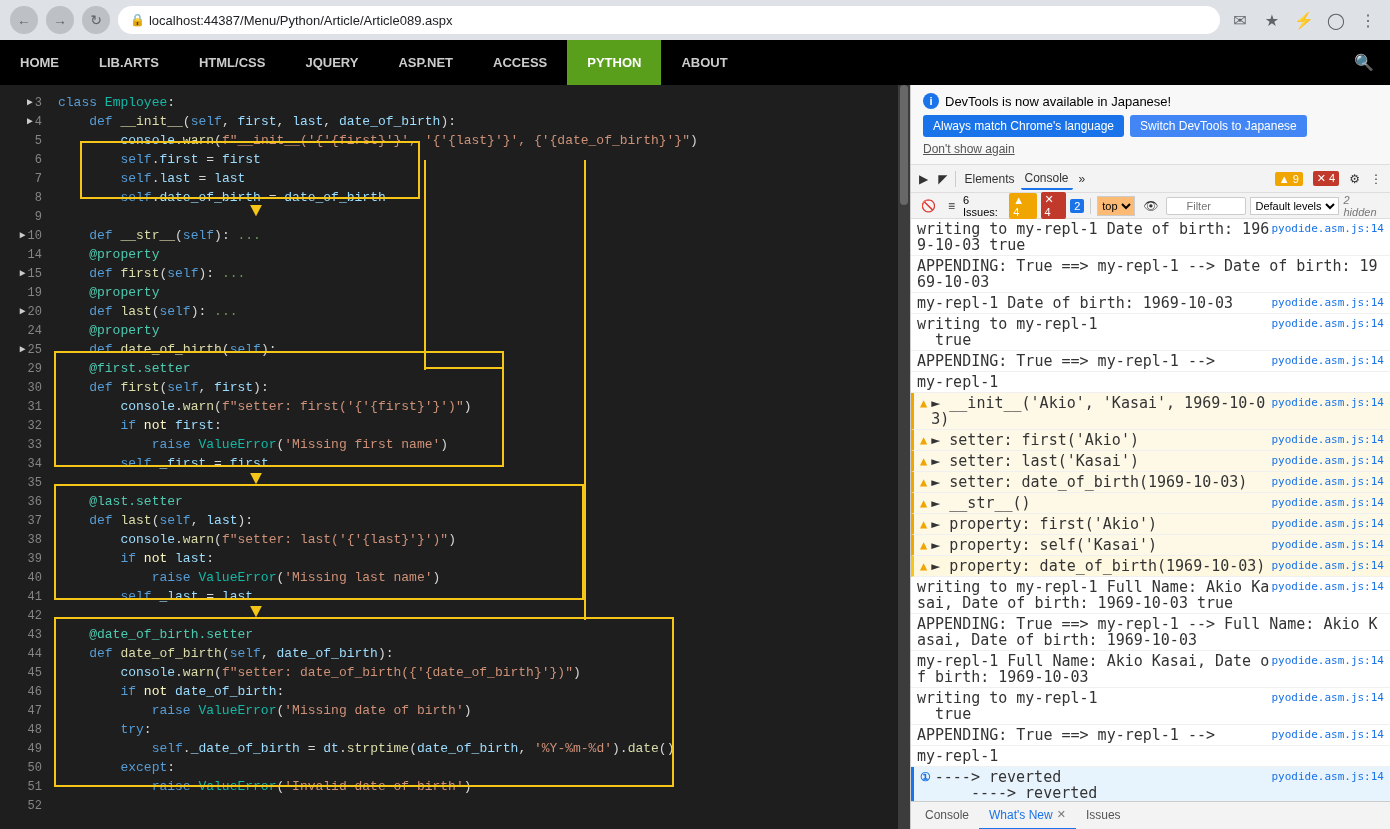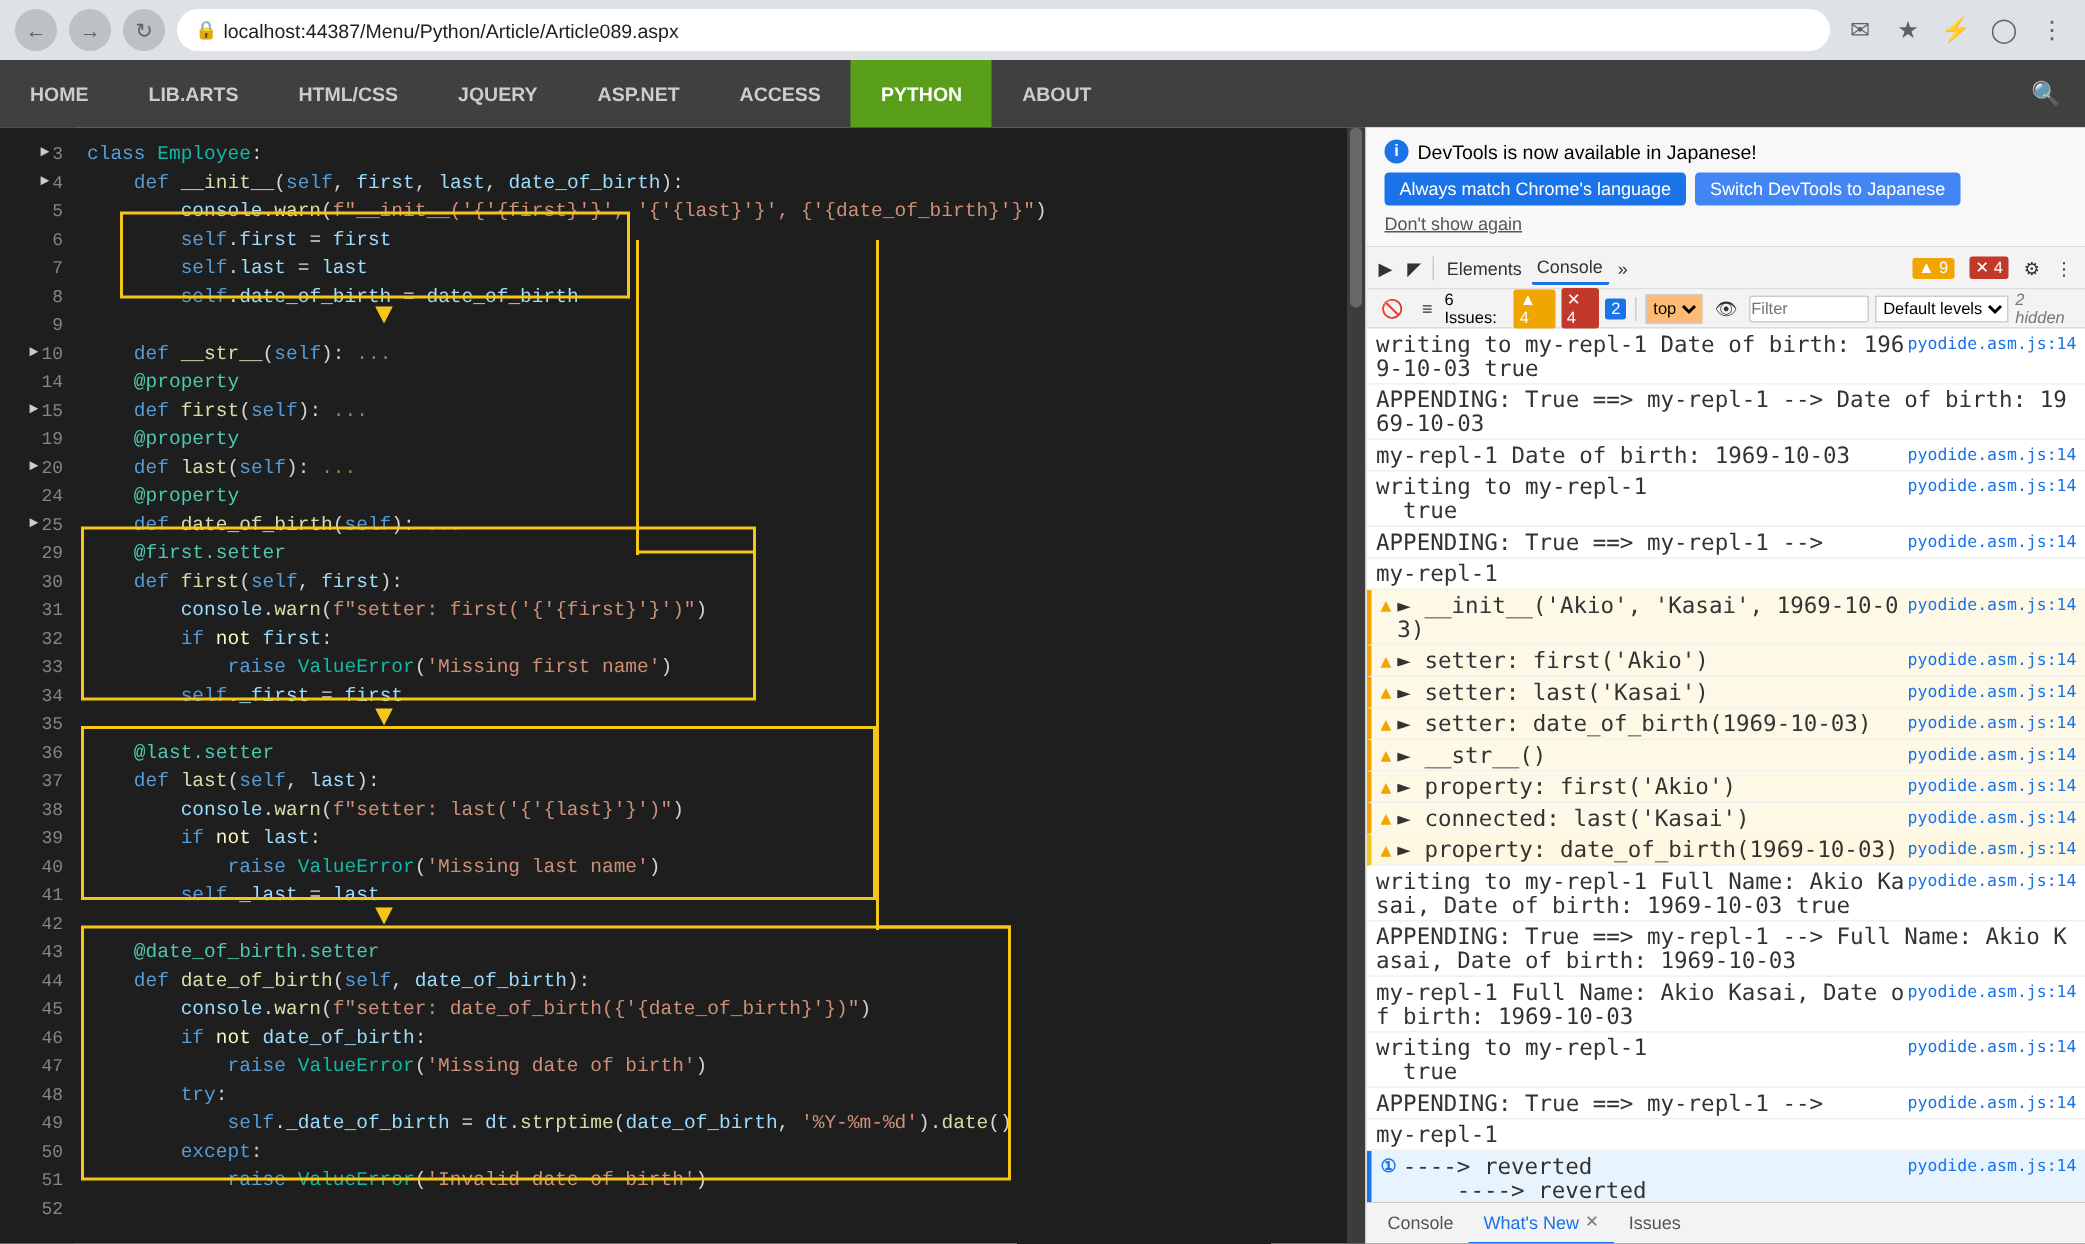--- a/index.html
+++ b/index.html
@@ -22,21 +22,21 @@
       flex: 1; height: 28px; border-radius: 14px; border: none; background: white;
       padding: 0 12px; font-size: 13px; color: #202124;
       display: flex; align-items: center;
     }
     .address-text { flex: 1; font-size: 13px; color: #202124; }
     .browser-icons { display: flex; gap: 8px; align-items: center; }
     .browser-icon { width: 24px; height: 24px; display: flex; align-items: center; justify-content: center; font-size: 16px; color: #5f6368; cursor: pointer; }
 
     
     .nav-bar {
-      background: #404040;
+      background: #000000;
       height: 45px;
       display: flex;
       align-items: stretch;
       justify-content: center;
     }
     .nav-item {
       padding: 0 20px;
       display: flex;
       align-items: center;
       color: #ccc;
@@ -197,21 +197,21 @@
       height: 26px;
       padding: 0 6px;
       gap: 4px;
       font-size: 11px;
     }
     .badge-warn { background: #f0a500; color: white; border-radius: 2px; padding: 1px 4px; font-size: 11px; }
     .badge-err { background: #c0392b; color: white; border-radius: 2px; padding: 1px 4px; font-size: 11px; }
     .badge-num { background: #1a73e8; color: white; border-radius: 2px; padding: 1px 4px; font-size: 11px; }
     .filter-input {
       height: 18px; border: 1px solid #ccc; border-radius: 2px;
-      padding: 0 0; font-size: 11px; width: 80px;
+      padding: 0 19px; font-size: 11px; width: 80px;
     }
     .level-select {
       height: 18px; border: 1px solid #ccc; font-size: 11px; background: white;
     }
     .hidden-count { font-size: 11px; color: #777; margin-left: auto; font-style: italic; }
 
     
     .console-output {
       flex: 1;
       overflow-y: auto;
@@ -500,21 +500,21 @@
         <span class="console-msg">► __str__()</span>
         <a class="console-link">pyodide.asm.js:14</a>
       </div>
       <div class="console-row warn">
         <span class="warn-icon">▲</span>
         <span class="console-msg">► property: first('Akio')</span>
         <a class="console-link">pyodide.asm.js:14</a>
       </div>
       <div class="console-row warn">
         <span class="warn-icon">▲</span>
-        <span class="console-msg">► connected: last('Kasai')</span>
+        <span class="console-msg">► property: self('Kasai')</span>
         <a class="console-link">pyodide.asm.js:14</a>
       </div>
       <div class="console-row" style="background:#fff8e1; border-left:3px solid #f5c518;">
         <span class="warn-icon">▲</span>
         <span class="console-msg">► property: date_of_birth(1969-10-03)</span>
         <a class="console-link">pyodide.asm.js:14</a>
       </div>
 
       <div class="console-row">
         <span class="console-msg">writing to my-repl-1 Full Name: Akio Kasai, Date of birth: 1969-10-03 true</span>

